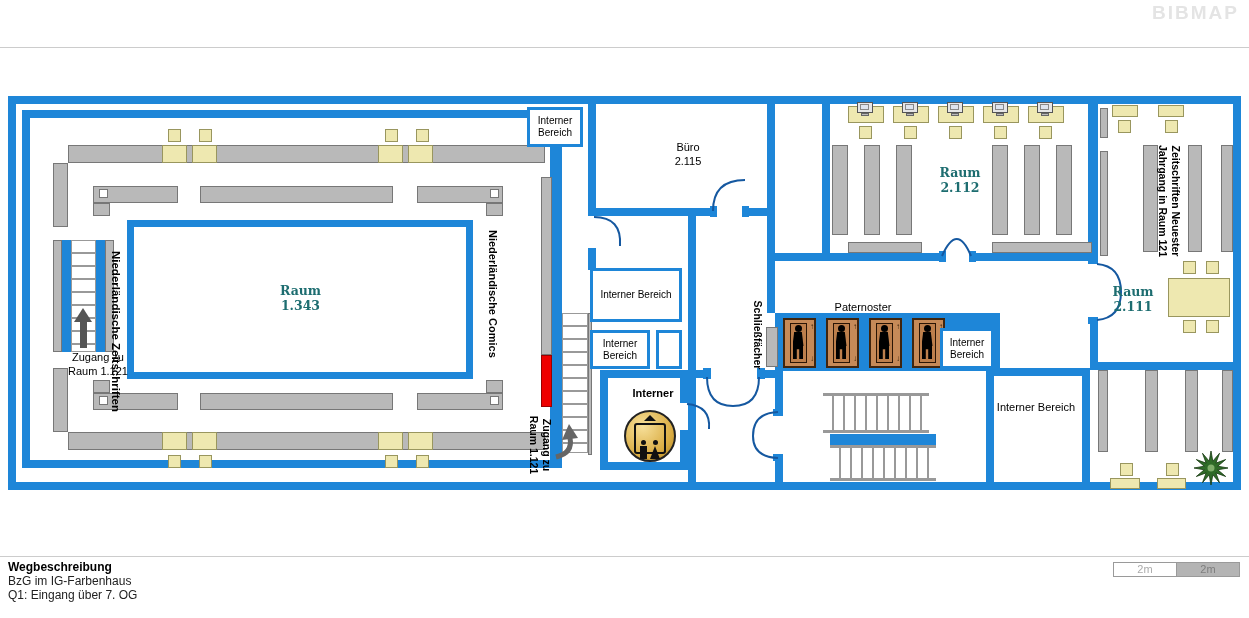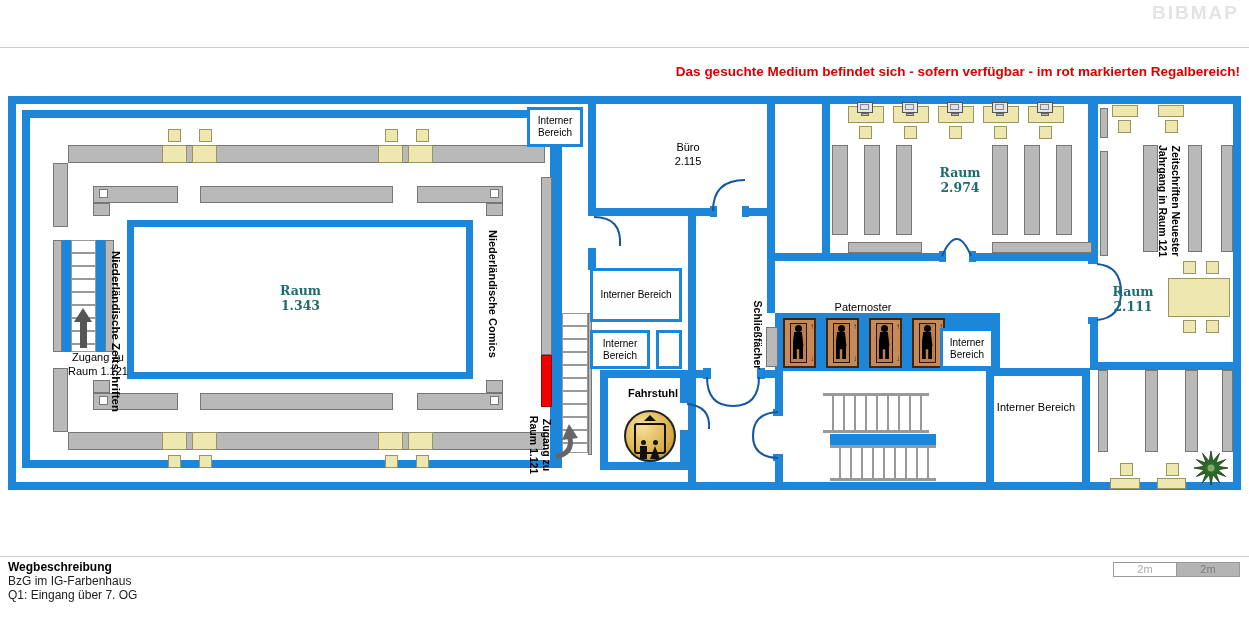--- a/index.html
+++ b/index.html
@@ -63,21 +63,20 @@
   #sb2{background:#b4b4b4;border:1px solid #9a9a9a;border-left:none;color:#7d7d7d;}
   svg.overlay{position:absolute;left:0;top:0;pointer-events:none;}
 </style>
 </head>
 <body>
 
 <div id="page">
 
   <div class="abs" id="logo">BIBMAP</div>
   <div class="abs hline" style="top:47px"></div>
-  <div class="abs" id="notice">Das gesuchte Medium befindet sich - sofern verfügbar -  im rot markierten Regalbereich!</div>
 
   <div class="abs" id="plan" style="left:0;top:0;width:1249px;height:618px;">
     <div id="geom">
         <div class="wall" style="left: 8px; top: 96px; width: 1233px; height: 8px;"></div>
         <div class="wall" style="left: 8px; top: 482px; width: 1233px; height: 8px;"></div>
         <div class="wall" style="left: 8px; top: 96px; width: 8px; height: 394px;"></div>
         <div class="wall" style="left: 1233px; top: 96px; width: 8px; height: 394px;"></div>
         <div class="wall" style="left: 22px; top: 110px; width: 506px; height: 8px;"></div>
         <div class="wall" style="left: 22px; top: 110px; width: 8px; height: 358px;"></div>
         <div class="wall" style="left: 22px; top: 460px; width: 540px; height: 8px;"></div>
@@ -302,29 +301,29 @@
     <div class="roomlab" style="left:258px;top:283px;width:85px;">
       <div>Raum</div>
       <div>1.343</div>
     </div>
     <div class="blacklab" style="left:650px;top:140px;width:76px;">
       <div>Büro</div>
       <div>2.115</div>
     </div>
     <div class="roomlab" style="left:915px;top:165px;width:90px;">
       <div>Raum</div>
-      <div>2.974</div>
+      <div>2.112</div>
     </div>
     <div class="roomlab" style="left:1100px;top:284px;width:66px;">
       <div>Raum</div>
       <div>2.111</div>
     </div>
 
     <div class="blacklab" style="left:818px;top:300px;width:90px;">Paternoster</div>
-    <div class="blacklab" style="left:615px;top:386px;width:76px;font-weight:bold;">Fahrstuhl</div>
+    <div class="blacklab" style="left:615px;top:386px;width:76px;font-weight:bold;">Interner</div>
 
     <div class="abs" id="lift">
       <div class="uarr"></div>
       <div class="inner">
         <div class="fig m" style="left:4px;">
             <div class="h"></div>
             <div class="b"></div>
           </div>
         <div class="fig f" style="right:4px;">
             <div class="h"></div>

